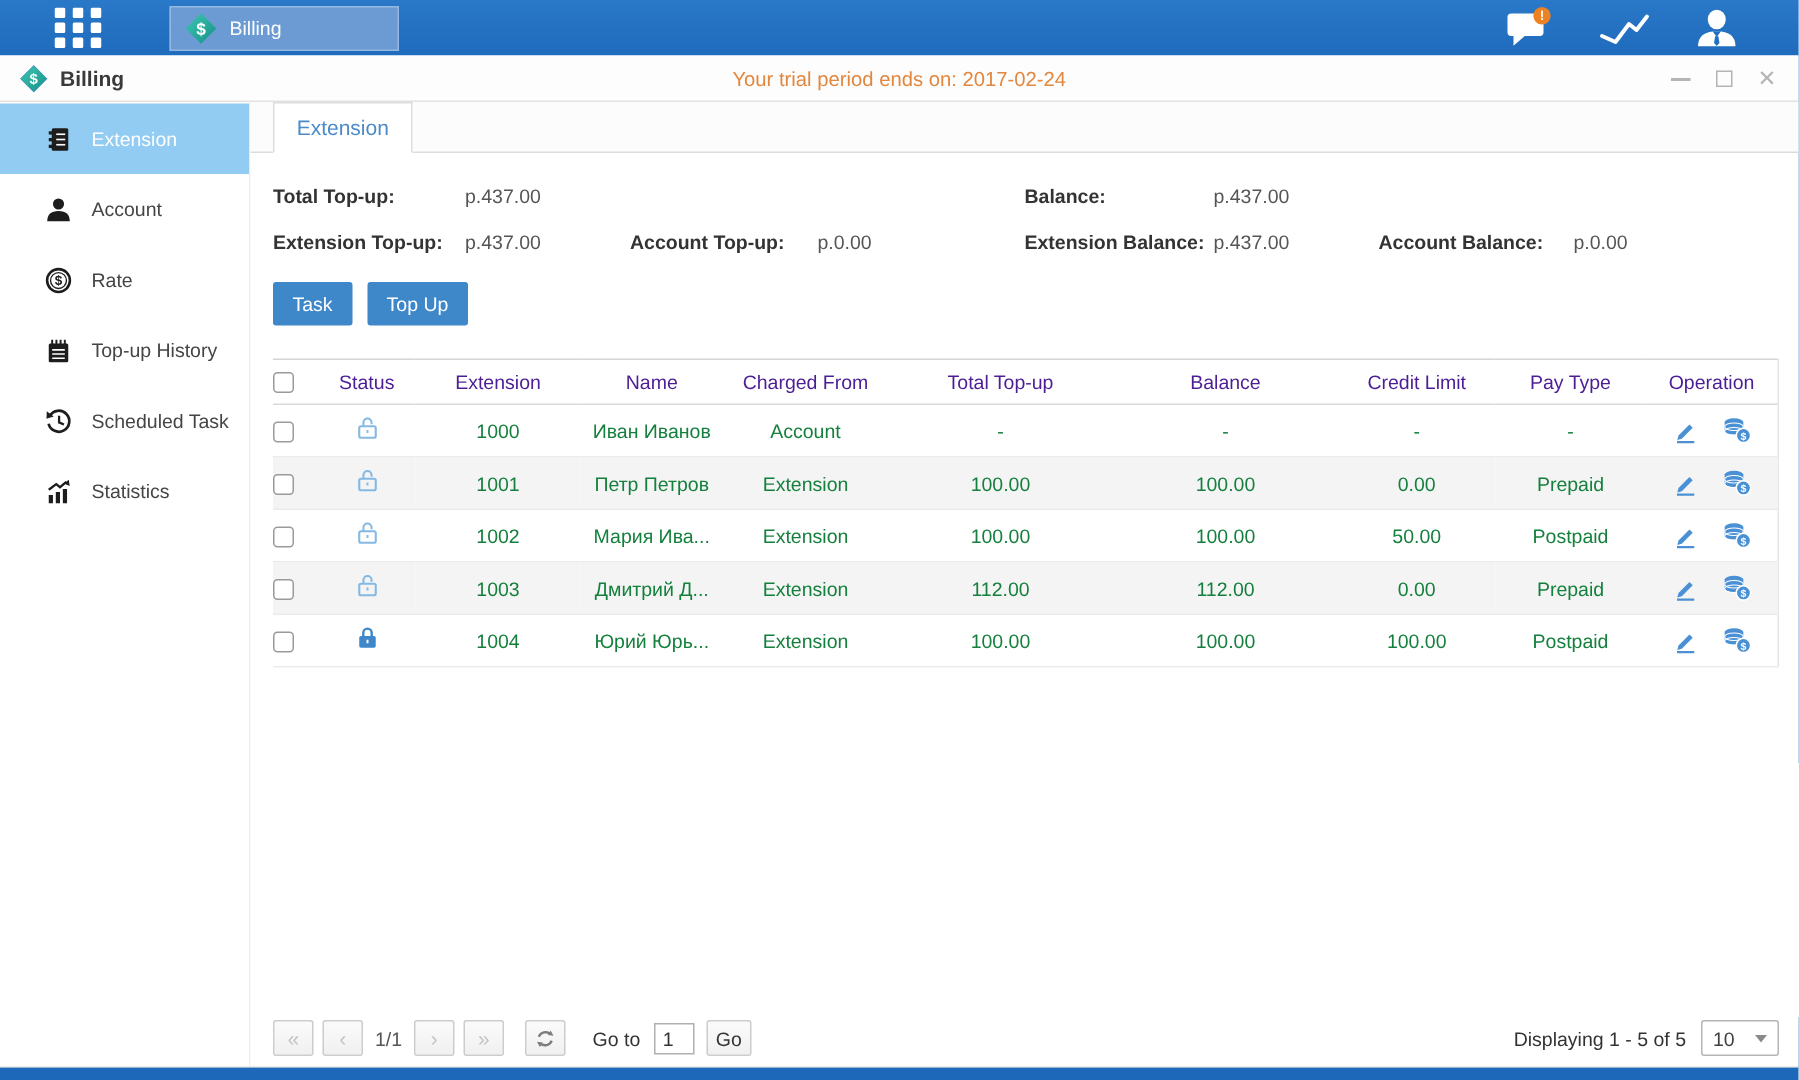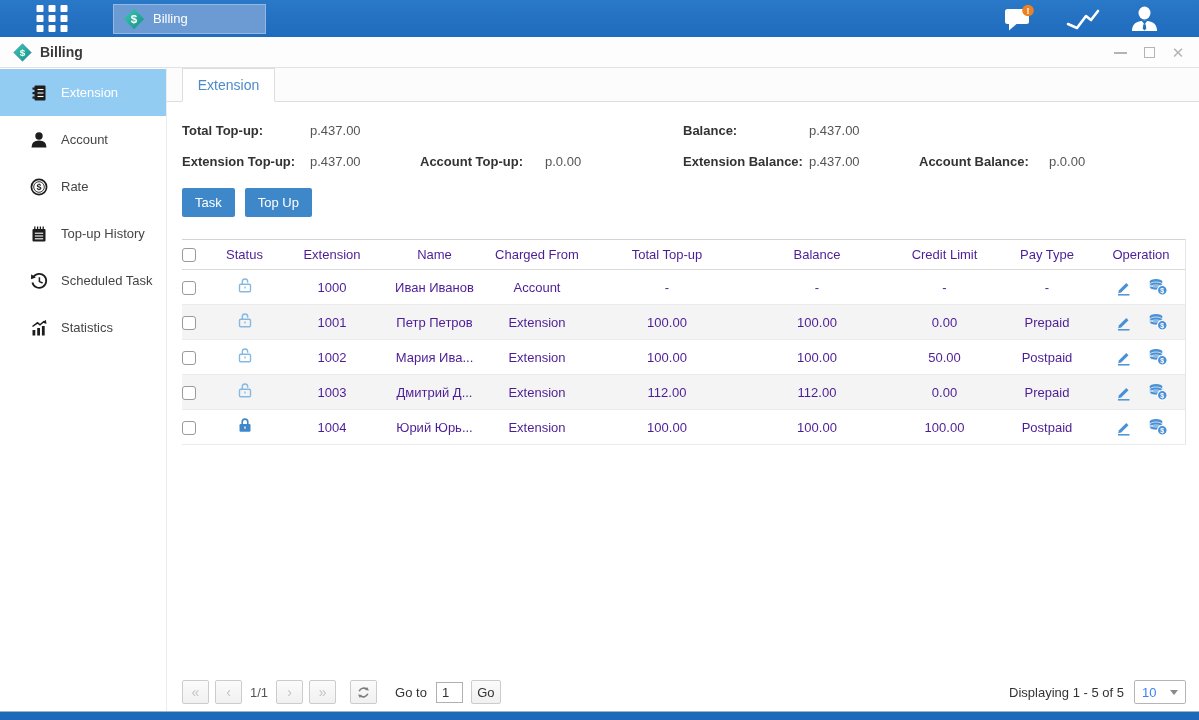--- a/index.html
+++ b/index.html
@@ -57,21 +57,21 @@
   .btn-blue { background:#3e88ca; color:#fff; border:none; border-radius:2px; font-size:13px;
               padding:7px 13px; cursor:pointer; font-family:"Liberation Sans", sans-serif; }
 
   
   .tbl-wrap { margin:22px 13px 0 15px; border-right:1px solid #e6e6e6; }
   table { border-collapse:collapse; width:100%; table-layout:fixed; }
   thead tr { border-top:1px solid #d4d4d4; border-bottom:1px solid #d9d9d9; }
   th { height:30px; font-size:13px; font-weight:normal; color:#4c1d95; text-align:center; }
   tbody tr { border-bottom:1px solid #ebebeb; }
   tbody tr:nth-child(even) { background:#f4f4f4; }
-  td { height:35px; font-size:13px; color:#4c1d95; text-align:center; }
+  td { height:35px; font-size:13px; color:#15803d; text-align:center; }
   .c-cb { width:30px; text-align:left; }
   .c-status { width:65px; } .c-ext { width:110px; } .c-name { width:95px; }
   .c-from { width:110px; } .c-tt { width:150px; } .c-bal { width:150px; }
   .c-cl { width:105px; } .c-pt { width:100px; } .c-op { width:88px; }
   .checkbox { display:inline-block; width:14px; height:14px; border:1px solid #9a9a9a; border-radius:3px;
               background:#fff; cursor:pointer; vertical-align:middle; }
   .op-icons { display:flex; align-items:center; justify-content:center; gap:16px; }
   .op-icons svg { cursor:pointer; }
 
   
@@ -83,21 +83,21 @@
             cursor:pointer; margin-right:6px; font-size:14px; color:#c4c4c4; }
   .pg-num { font-size:13px; color:#555; margin:0 8px 0 2px; }
   .goto-lbl { font-size:13px; color:#333; margin:0 9px 0 12px; }
   .goto-input { width:27px; height:21px; border:1px solid #b0b0b0; font-size:13px; color:#333;
                 text-align:left; padding-left:5px; font-family:"Liberation Sans", sans-serif; }
   .go-btn { margin-left:8px; margin-right:0; width:30px; color:#333; font-size:13px; }
   .pager-right { display:flex; align-items:center; gap:10px; }
   .disp { font-size:13px; color:#333; }
   .pagesize { width:52px; height:24px; border:1px solid #b5b5b5; border-radius:2px; background:#fff;
               display:flex; align-items:center; justify-content:space-between; padding:0 7px; cursor:pointer; }
-  .pagesize .val { font-size:13px; color:#3b82f6; }
+  .pagesize .val { font-size:13px; color:#404040; }
   .tri-down { width:0; height:0; border-left:4.5px solid transparent; border-right:4.5px solid transparent;
               border-top:5.5px solid #8a8a8a; }
 </style>
 </head>
 <body>
 
 <div class="taskbar">
   <div class="apps-grid">
     <svg width="38" height="27" viewBox="0 0 31 27">
       <g fill="#fff">
@@ -162,20 +162,21 @@
             <linearGradient id="dg2" x1="0" y1="0" x2="1" y2="1">
           <stop offset="0" stop-color="#3fc7b3"></stop>
               <stop offset="1" stop-color="#149186"></stop>
             </linearGradient>
           </defs>
         <polygon points="11,0.8 21.2,11 11,21.2 0.8,11" fill="url(#dg2)" stroke="#2a7fbe" stroke-width="0.6"></polygon>
         <text x="11" y="15" text-anchor="middle" font-size="11.5" font-weight="bold" fill="#fff" font-family="Liberation Sans, sans-serif">$</text>
       </svg>
     </span>
     <span class="wtitle">Billing</span>
+    <span class="trial">Your trial period ends on: 2017-02-24</span>
     <div class="win-controls">
       <span class="wc wc-min">
           <i></i>
         </span>
       <span class="wc wc-max">
           <i></i>
         </span>
       <span class="wc wc-close">✕</span>
     </div>
   </div>

